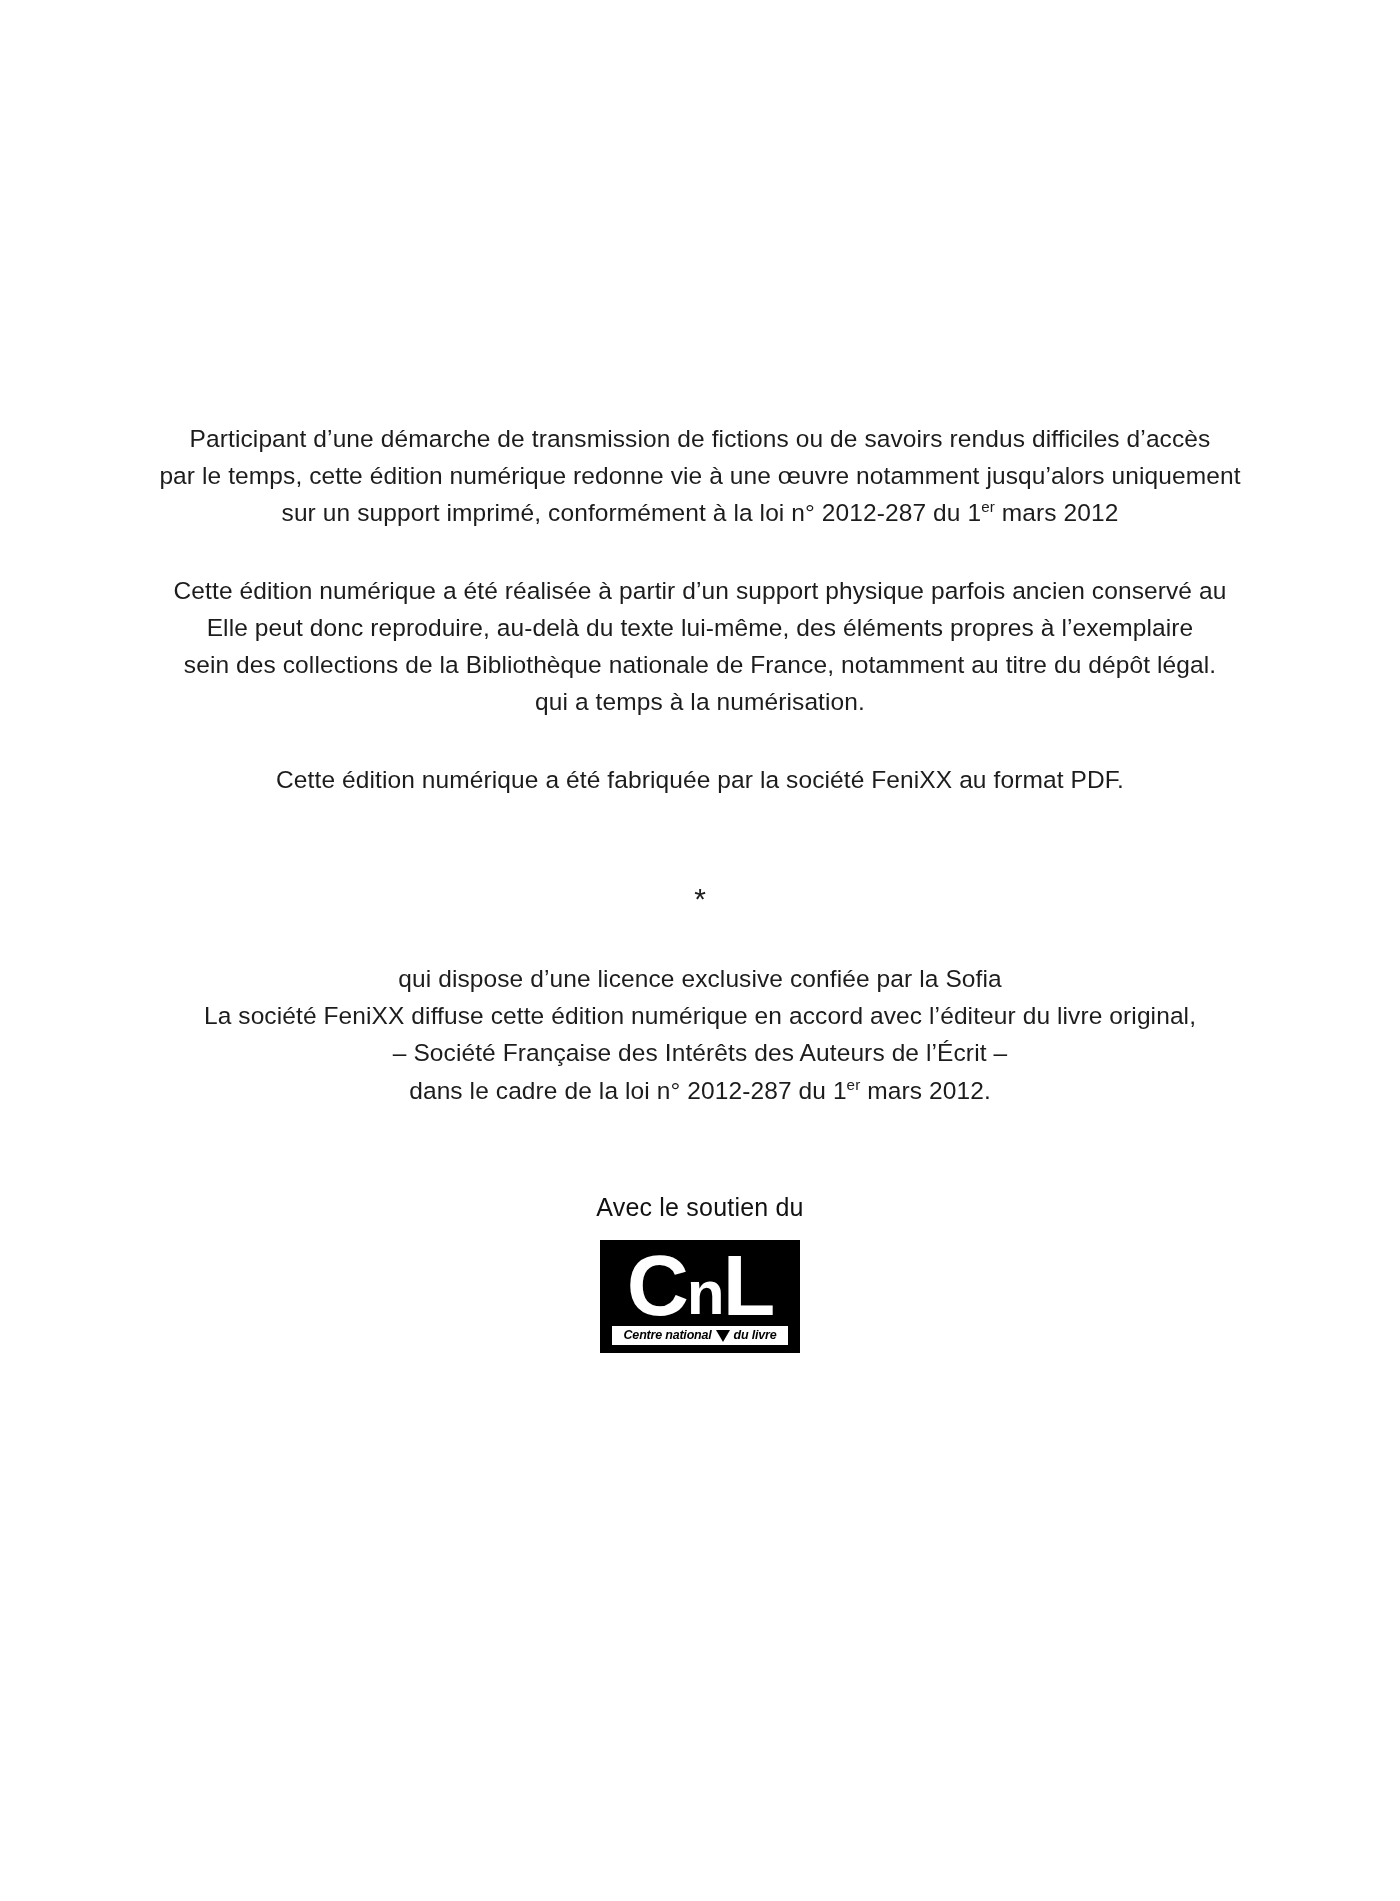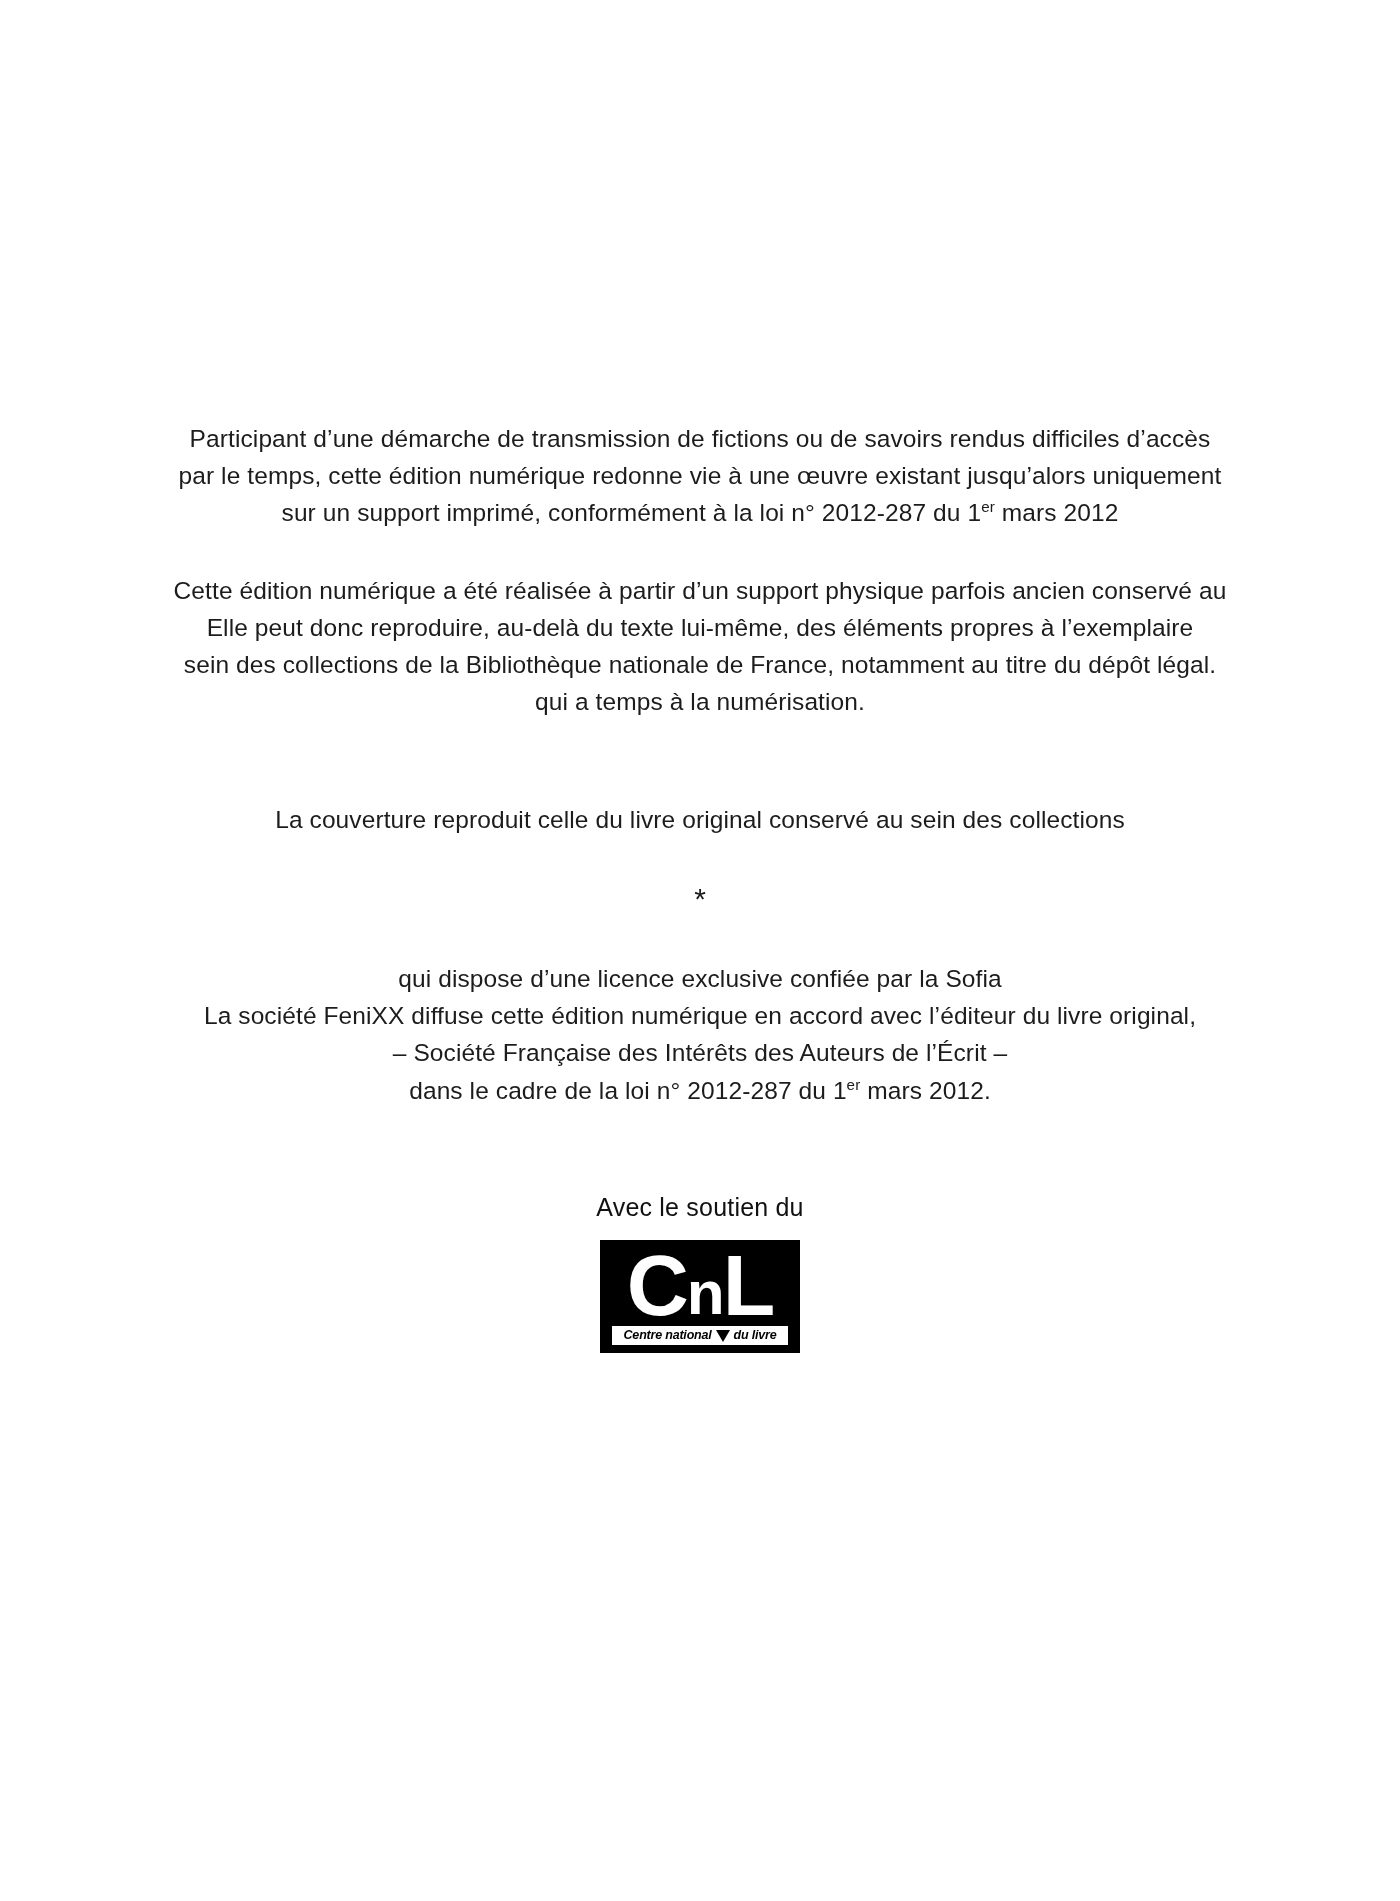--- a/index.html
+++ b/index.html
@@ -133,40 +133,42 @@
   }
 </style>
 </head>
 <body>
 
 <div class="page">
   <div class="content">
 
     <div class="para">
       <span class="line">Participant d’une démarche de transmission de fictions ou de savoirs rendus difficiles d’accès</span>
-      <span class="line">par le temps, cette édition numérique redonne vie à une œuvre existant jusqu’alors uniquement</span>
+      <span class="line">par le temps, cette édition numérique redonne vie à une œuvre notamment jusqu’alors uniquement</span>
       <span class="line">sur un support imprimé, conformément à la loi n° 2012-287 du 1<sup>er</sup> mars 2012</span>
     </div>
 
     <div class="gap-1"></div>
 
     <div class="para">
       <span class="line">Cette édition numérique a été réalisée à partir d’un support physique parfois ancien conservé au</span>
       <span class="line">Elle peut donc reproduire, au-delà du texte lui-même, des éléments propres à l’exemplaire</span>
       <span class="line">sein des collections de la Bibliothèque nationale de France, notamment au titre du dépôt légal.</span>
       <span class="line">qui a temps à la numérisation.</span>
     </div>
 
     <div class="gap-2"></div>
 
+    <div class="para">
+      <span class="line">Cette édition numérique a été fabriquée par la société FeniXX au format PDF.</span>
+    </div>
 
     <div class="gap-3"></div>
 
     <div class="para">
-      <span class="line">La couverture reproduit celle du livre original conservé au sein des collections</span>
     </div>
 
     <div class="gap-4"></div>
 
     <div class="star">*</div>
 
     <div class="gap-5"></div>
 
     <div class="para">
       <span class="line">qui dispose d’une licence exclusive confiée par la Sofia</span>

